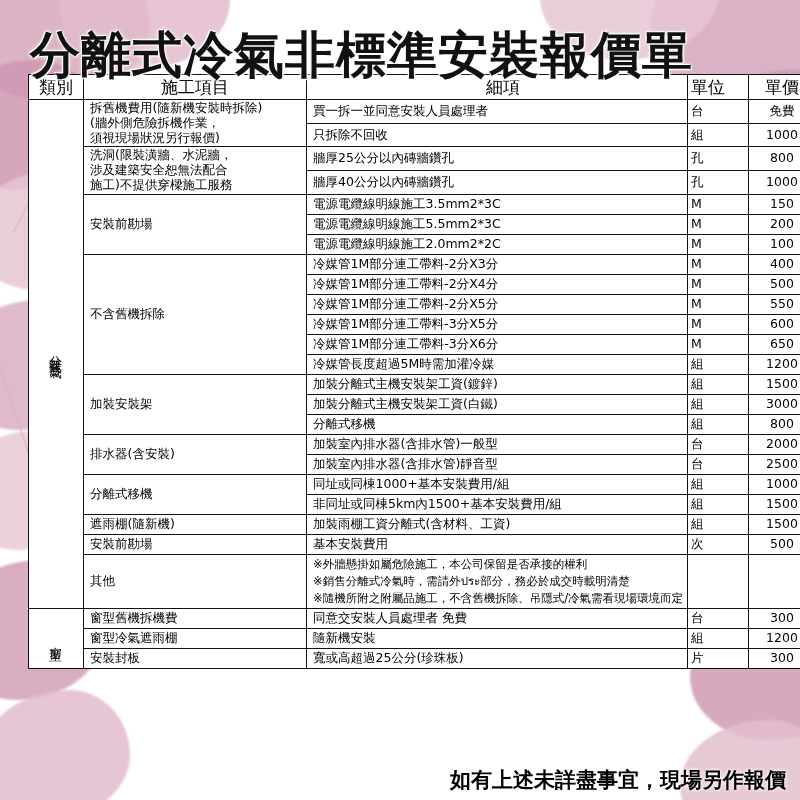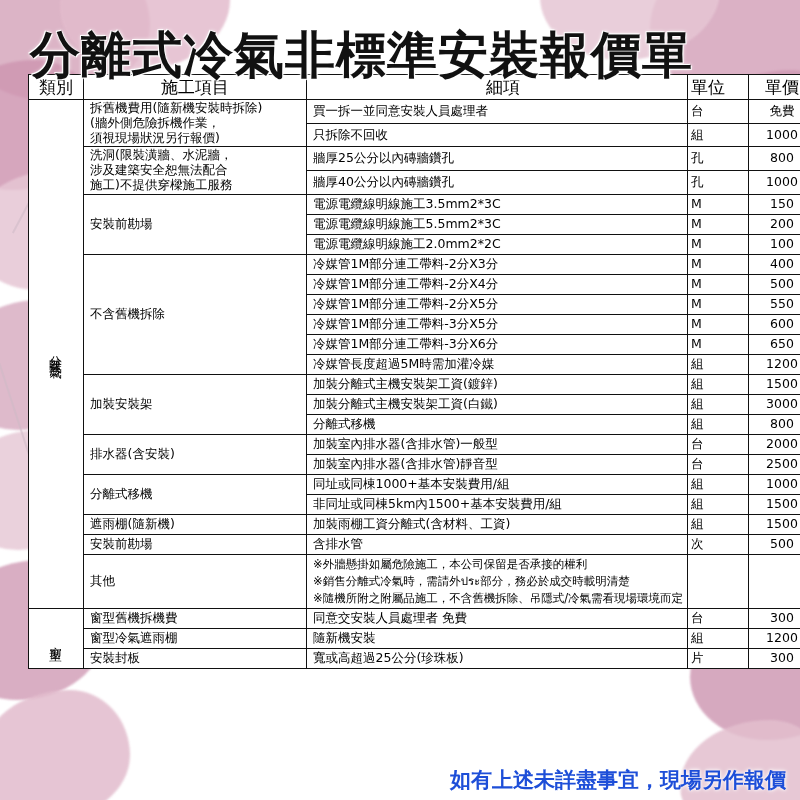--- a/index.html
+++ b/index.html
@@ -22,21 +22,21 @@
   
   .title{
     position:absolute;z-index:3;left:30px;top:22px;
     font-family:"DejaVu Sans","Liberation Sans",sans-serif;
     font-weight:bold;font-size:50px;letter-spacing:1px;color:#111;
     text-shadow:0 0 2px #fff,0 0 4px #fff,1px 1px 0 #fff,-1px -1px 0 #fff;
     white-space:nowrap;
   }
   .footer{
     position:absolute;z-index:3;right:14px;bottom:6px;
-    font-weight:bold;font-size:21px;color:#1d4ed8;white-space:nowrap;
+    font-weight:bold;font-size:21px;color:#000000;white-space:nowrap;
     text-shadow:0 0 3px #fff,0 0 5px #fff;
   }
   
   table{
     border-collapse:collapse;width:744px;background:#ffffff;
     table-layout:fixed;
   }
   td,th{
     border:1px solid #111;
     font-size:12.5px;
@@ -218,21 +218,21 @@
           <td class="c-price">1500</td>
         </tr>
         <tr class="row-h">
           <td class="c-item multi pad">遮雨棚(隨新機)</td>
           <td class="c-det pad">加裝雨棚工資分離式(含材料、工資)</td>
           <td class="c-unit">組</td>
           <td class="c-price">1500</td>
         </tr>
         <tr class="row-h">
           <td class="c-item multi pad">安裝前勘場</td>
-          <td class="c-det pad">含排水管</td>
+          <td class="c-det pad">基本安裝費用</td>
           <td class="c-unit">次</td>
           <td class="c-price">500</td>
         </tr>
         <tr class="row-h">
           <td class="c-item multi pad">其他</td>
           <td class="c-det pad note">※外牆懸掛如屬危險施工，本公司保留是否承接的權利
 ※銷售分離式冷氣時，需請外ประ部分，務必於成交時載明清楚
 ※隨機所附之附屬品施工，不含舊機拆除、吊隱式/冷氣需看現場環境而定</td>
           <td class="c-unit"></td>
           <td class="c-price"></td>

